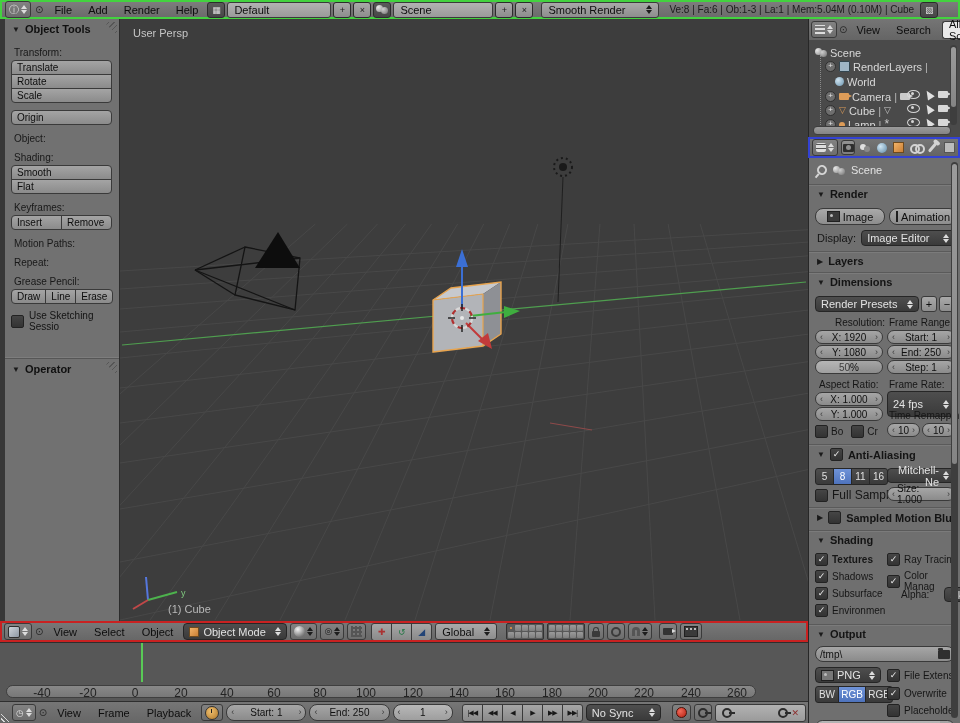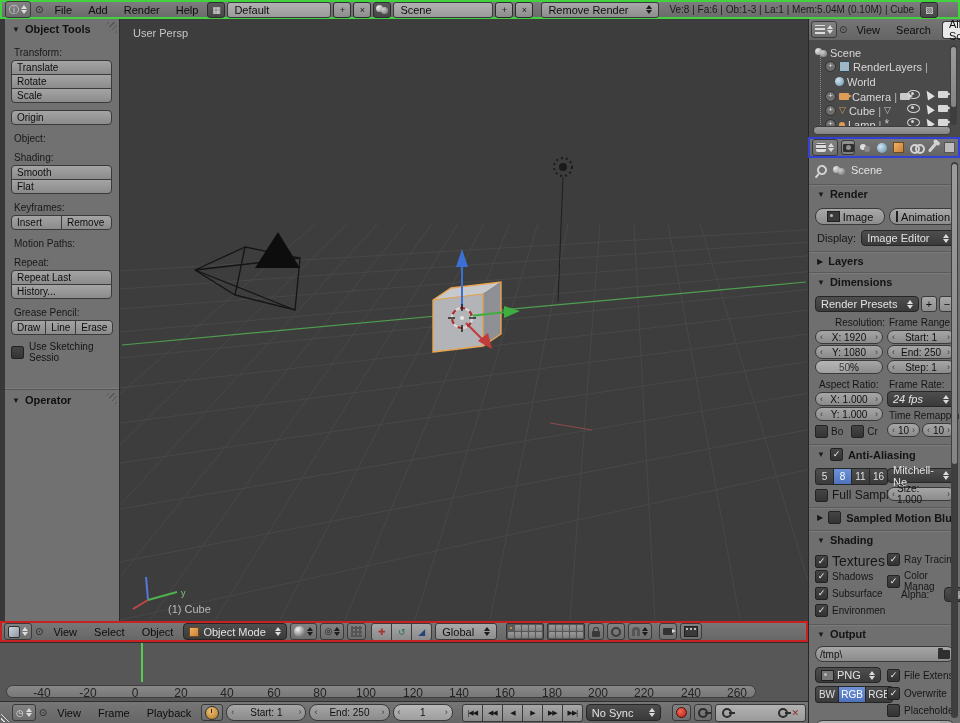--- a/index.html
+++ b/index.html
@@ -9,21 +9,21 @@
   .abs{position:absolute;}
   .row{display:flex;align-items:center;}
 
   
   .btn{display:inline-flex;align-items:center;justify-content:center;gap:3px;
        background:linear-gradient(#a9a9a9,#8d8d8d);border:1px solid #3a3a3a;
        border-radius:3px;color:#0e0e0e;height:16px;padding:0 6px;box-sizing:border-box;}
   .cap{border-radius:8px;}
   .dd{display:inline-flex;align-items:center;justify-content:space-between;gap:4px;
       background:linear-gradient(#4e4e4e,#3a3a3a);border:1px solid #262626;
-      border-radius:4px;color:#e2e2e2;height:16px;padding:0 5px;box-sizing:border-box;}
+      border-radius:4px;color:#e2e2e2;height:16px;padding:0 5px;box-sizing:border-box;text-align:right;}
   .menu{padding:0 7px;color:#0d0d0d;cursor:default;}
   .spin{display:inline-flex;flex-direction:column;justify-content:center;gap:1px;}
   .spin i{display:block;width:0;height:0;border-left:3px solid transparent;border-right:3px solid transparent;}
   .spin .u{border-bottom:4px solid #dcdcdc;}
   .spin .d{border-top:4px solid #dcdcdc;}
   .spin.dk .u{border-bottom-color:#1d1d1d;}
   .spin.dk .d{border-top-color:#1d1d1d;}
   .num{display:flex;align-items:center;justify-content:space-between;
        background:linear-gradient(#a6a6a6,#8b8b8b);border:1px solid #3a3a3a;
        border-radius:8px;color:#101010;height:14px;padding:0 4px;box-sizing:border-box;font-size:10px;}
@@ -216,21 +216,21 @@
     <span class="field" style="width:90px;">Default</span>
     <span class="sq" style="background:linear-gradient(#a9a9a9,#8d8d8d);color:#222;">+</span>
     <span class="sq" style="background:linear-gradient(#a9a9a9,#8d8d8d);color:#222;">×</span>
     <span class="sq">
         <span class="ball2"></span>
       </span>
     <span class="field" style="width:86px;">Scene</span>
     <span class="sq" style="background:linear-gradient(#a9a9a9,#8d8d8d);color:#222;">+</span>
     <span class="sq" style="background:linear-gradient(#a9a9a9,#8d8d8d);color:#222;">×</span>
     <span class="btn" style="margin-left:6px;width:118px;justify-content:space-between;">
-      <span>Remove Render</span>
+      <span>Smooth Render</span>
       <span class="spin dk">
           <i class="u"></i>
           <i class="d"></i>
         </span>
     </span>
     <span id="stats">Ve:8 | Fa:6 | Ob:1-3 | La:1 | Mem:5.04M (0.10M) | Cube</span>
     <span class="sq" style="margin-left:4px;">▧</span>
   </div>
 
   <div id="toolshelf" class="abs">
@@ -253,24 +253,20 @@
       <div class="tb">Smooth</div>
       <div class="tb">Flat</div>
     </div>
     <div class="sec">Keyframes:</div>
     <div class="hr2">
       <div class="tb">Insert</div>
       <div class="tb">Remove</div>
     </div>
     <div class="sec">Motion Paths:</div>
     <div class="sec">Repeat:</div>
-    <div class="grp">
-      <div class="tb">Repeat Last</div>
-      <div class="tb">History...</div>
-    </div>
     <div class="sec">Grease Pencil:</div>
     <div class="hr3">
       <div class="tb">Draw</div>
       <div class="tb">Line</div>
       <div class="tb">Erase</div>
     </div>
     <div class="cbrow">
       <span class="cb"></span>
       <span>Use Sketching Sessio</span>
     </div>
@@ -734,21 +730,21 @@
         <span>Step: 1</span>
         <span class="st">›</span>
       </div>
     <span class="prow lab" style="left:10px;top:221px;font-size:10px;">Aspect Ratio:</span>
     <span class="prow lab" style="left:80px;top:221px;font-size:10px;">Frame Rate:</span>
     <div class="num prow" style="left:6px;top:234px;width:68px;">
       <span class="st">‹</span>
         <span>X: 1.000</span>
         <span class="st">›</span>
       </div>
-    <span class="dd prow" style="left:78px;top:233px;width:68px;height:16px;font-style:italic;">
+    <span class="dd prow" style="left:78px;top:233px;width:68px;height:26px;">
       <span>24 fps</span>
       <span class="spin">
           <i class="u"></i>
           <i class="d"></i>
         </span>
       </span>
     <div class="num prow" style="left:6px;top:249px;width:68px;">
       <span class="st">‹</span>
         <span>Y: 1.000</span>
         <span class="st">›</span>
@@ -808,21 +804,21 @@
       <span class="cb"></span>
       <b>Sampled Motion Blur</b>
     </div>
     <div class="divider" style="top:372px;"></div>
     <div class="prow secH" style="left:8px;top:376px;">
       <span class="tri">▼</span>
       <b>Shading</b>
     </div>
     <div class="prow" style="left:6px;top:395px;gap:4px;">
       <span class="cb">✓</span>
-      <span class="lab" style="font-size:14px;">Textures</span>
+      <span class="lab" style="font-size:10px;font-weight:bold;">Textures</span>
       </div>
     <div class="prow" style="left:78px;top:395px;gap:4px;">
       <span class="cb">✓</span>
       <span class="lab" style="font-size:10px;">Ray Tracing</span>
       </div>
     <div class="prow" style="left:6px;top:412px;gap:4px;">
       <span class="cb">✓</span>
       <span class="lab" style="font-size:10px;">Shadows</span>
       </div>
     <div class="prow" style="left:78px;top:412px;gap:4px;">

